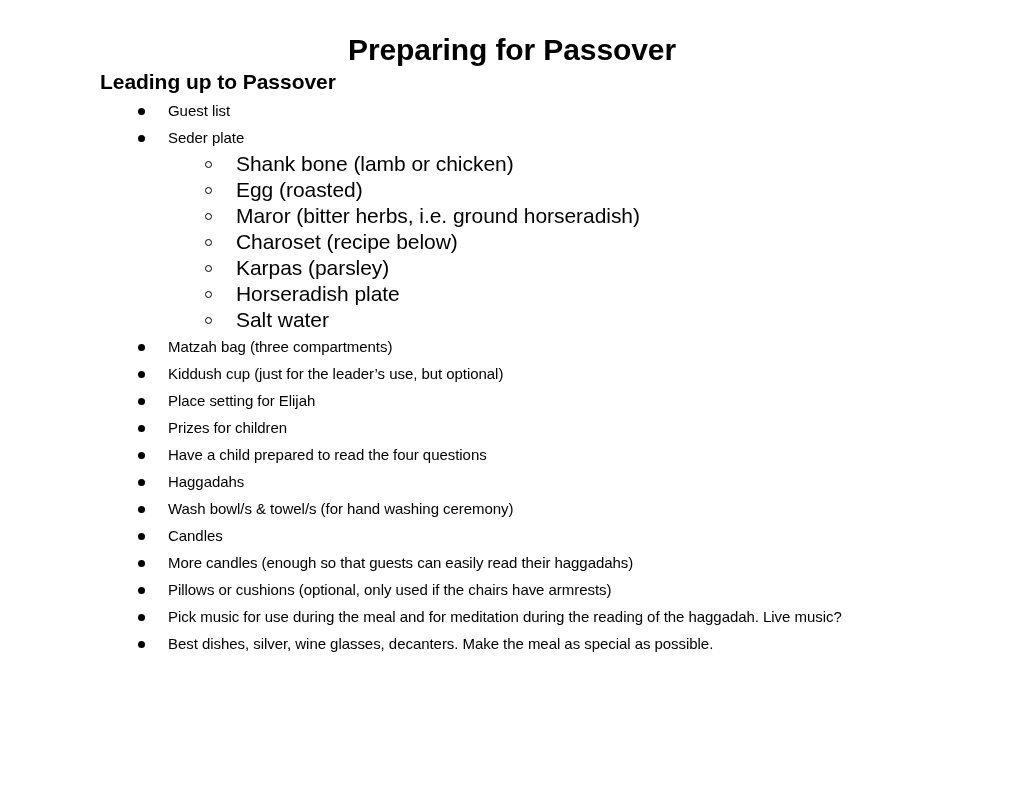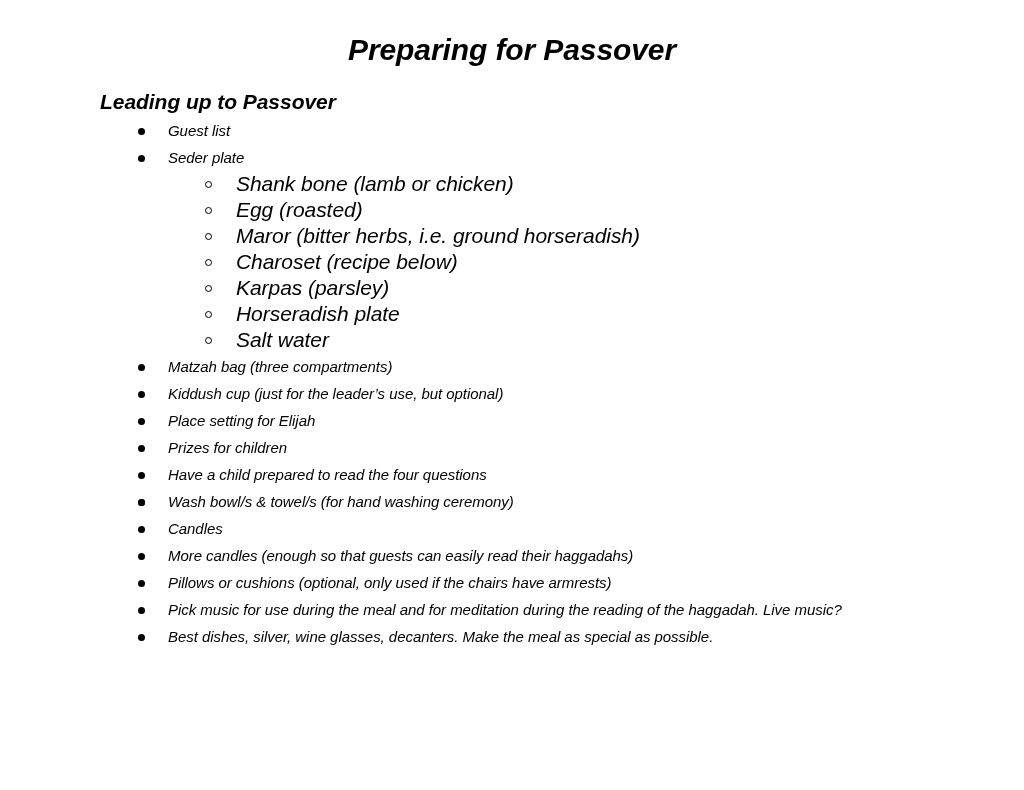--- a/index.html
+++ b/index.html
@@ -13,33 +13,31 @@
     font-family: "Liberation Sans", sans-serif;
     color: #000000;
     overflow: hidden;
   }
   .page {
     position: relative;
     width: 1024px;
     height: 790px;
     background: #ffffff;
     box-sizing: border-box;
-    font-style: italic;
   }
   .doc-title {
     margin: 0;
     padding-top: 32px;
     text-align: center;
     font-size: 30px;
     font-weight: bold;
     line-height: 36px;
     letter-spacing: -0.1px;
   }
   .section {
-    margin-top: 20px;
   }
   .section-heading {
     margin: 0 0 2px 0;
     padding-left: 100px;
     font-size: 21px;
     font-weight: bold;
     line-height: 27px;
     letter-spacing: -0.05px;
   }
   ul.level1 {
@@ -176,20 +174,21 @@
         <span class="item-text">Prizes for children</span>
       </li>
 
       <li class="bullet">
         <span class="marker-disc"></span>
         <span class="item-text">Have a child prepared to read the four questions</span>
       </li>
 
       <li class="bullet">
         <span class="marker-disc"></span>
+        <span class="item-text">Haggadahs</span>
       </li>
 
       <li class="bullet">
         <span class="marker-disc"></span>
         <span class="item-text">Wash bowl/s &amp; towel/s (for hand washing ceremony)</span>
       </li>
 
       <li class="bullet">
         <span class="marker-disc"></span>
         <span class="item-text">Candles</span>

